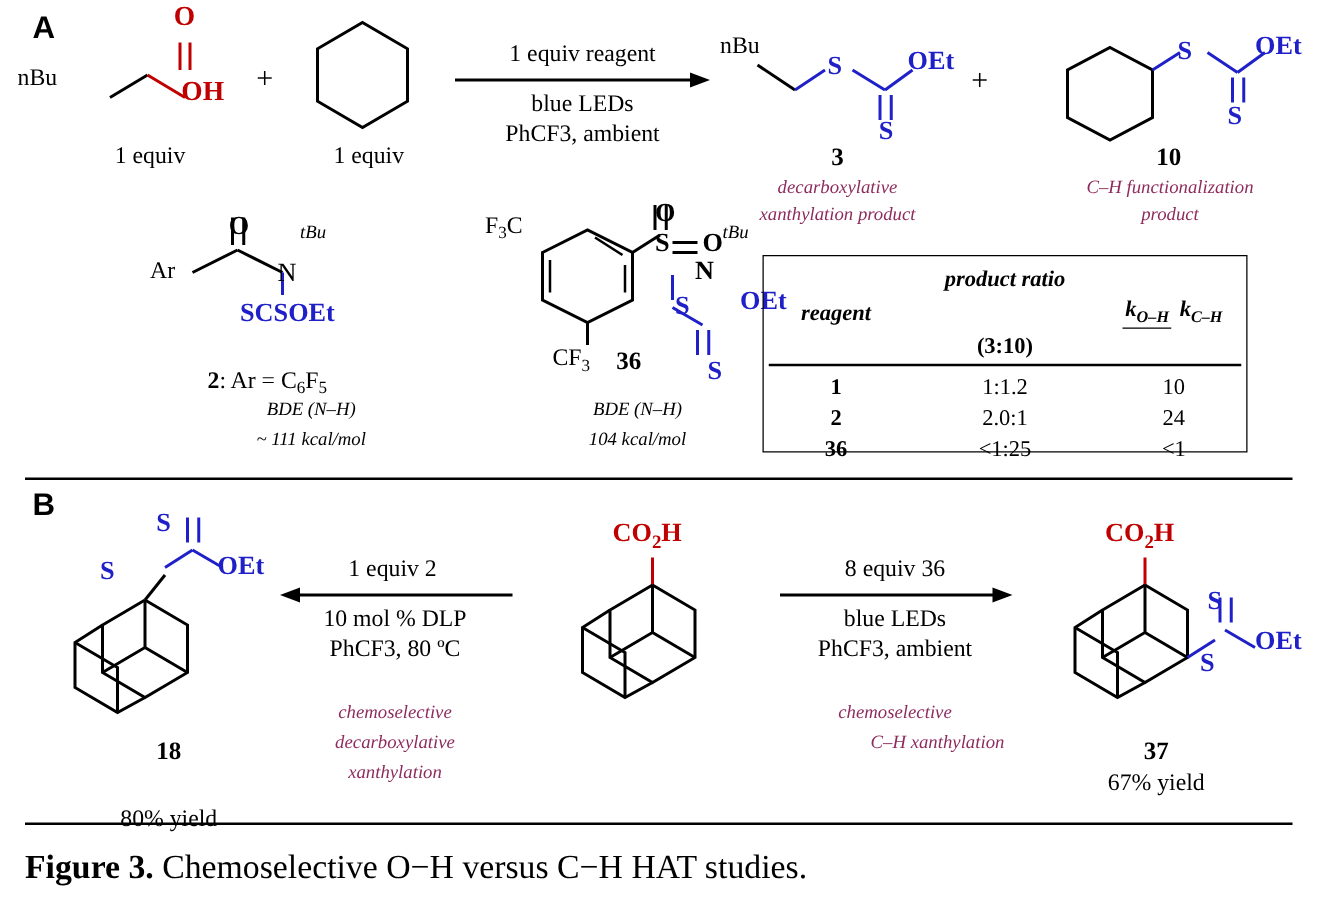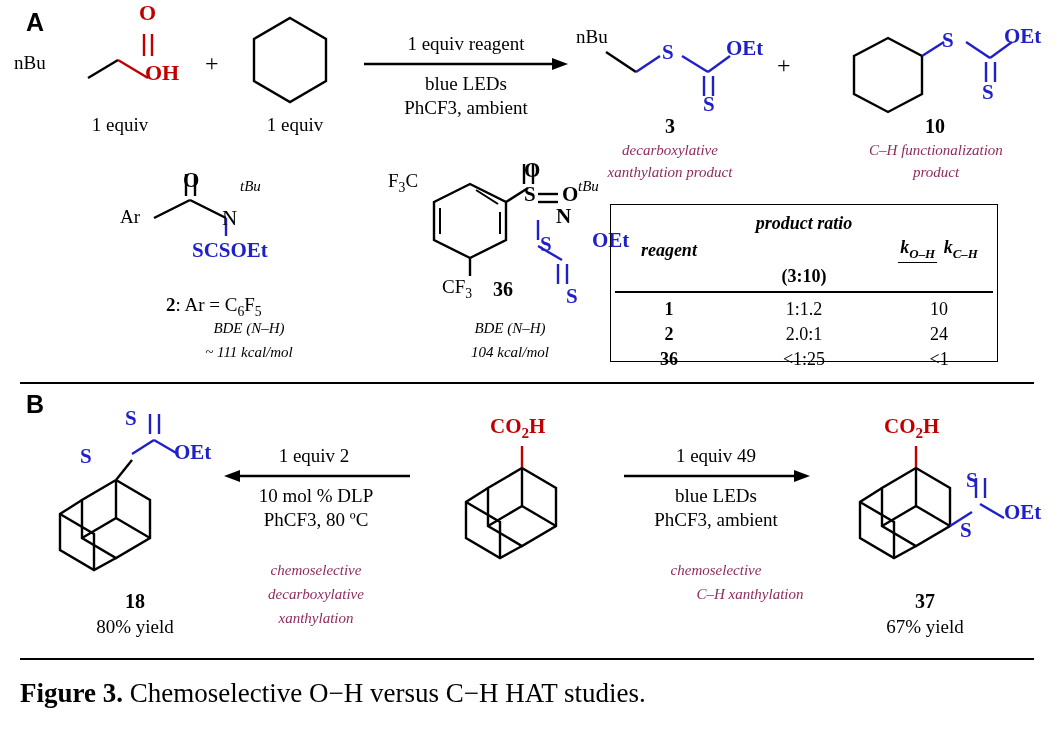--- a/index.html
+++ b/index.html
@@ -190,21 +190,21 @@
     <polyline points="70,76 36,96 36,134 70,154 104,134 104,96 70,76" fill="none" stroke="#000" stroke-width="2.4"></polyline>
     <polyline points="70,76 70,114 36,134" fill="none" stroke="#000" stroke-width="2.4"></polyline>
     <polyline points="70,114 104,134" fill="none" stroke="#000" stroke-width="2.4"></polyline>
     <polyline points="36,96 14,110 14,146 48,166 70,154" fill="none" stroke="#000" stroke-width="2.4"></polyline>
     <polyline points="48,166 48,130 14,110" fill="none" stroke="#000" stroke-width="2.4"></polyline>
   </svg>
   <div class="abs lbl blue bold" style="left:125px;top:406px;font-size:21px;">S</div>
   <div class="abs lbl blue bold" style="left:80px;top:444px;font-size:21px;">S</div>
   <div class="abs lbl blue bold" style="left:174px;top:440px;font-size:21px;">OEt</div>
   <div class="abs num" style="left:80px;top:590px;width:110px;text-align:center;">18</div>
-  <div class="abs lbl" style="left:70px;top:616px;width:130px;text-align:center;">80% yield</div>
+  <div class="abs lbl" style="left:70px;top:645px;width:130px;text-align:center;">80% yield</div>
 
   <div class="abs cond" style="left:226px;top:444px;width:176px;"><span>1 equiv 2</span></div>
   <svg class="abs" style="left:224px;top:468px;" width="186" height="16">
     <line x1="14" y1="8" x2="186" y2="8" stroke="#000" stroke-width="2.4"></line>
     <polygon points="0,8 16,2 16,14" fill="#000"></polygon>
   </svg>
   <div class="abs cond" style="left:226px;top:484px;width:180px;">10 mol % DLP</div>
   <div class="abs cond" style="left:226px;top:508px;width:180px;">PhCF3, 80 ºC</div>
   <div class="abs lbl-i purple" style="left:226px;top:562px;width:180px;text-align:center;">chemoselective</div>
   <div class="abs lbl-i purple" style="left:226px;top:586px;width:180px;text-align:center;">decarboxylative</div>
@@ -213,21 +213,21 @@
   <svg class="abs" style="left:452px;top:432px;" width="160" height="150">
     <line x1="70" y1="36" x2="70" y2="14" stroke="#c00000" stroke-width="2.4"></line>
     <polyline points="70,36 36,56 36,94 70,114 104,94 104,56 70,36" fill="none" stroke="#000" stroke-width="2.4"></polyline>
     <polyline points="70,36 70,74 36,94" fill="none" stroke="#000" stroke-width="2.4"></polyline>
     <polyline points="70,74 104,94" fill="none" stroke="#000" stroke-width="2.4"></polyline>
     <polyline points="36,56 14,70 14,106 48,126 70,114" fill="none" stroke="#000" stroke-width="2.4"></polyline>
     <polyline points="48,126 48,90 14,70" fill="none" stroke="#000" stroke-width="2.4"></polyline>
   </svg>
   <div class="abs lbl red bold" style="left:490px;top:414px;font-size:21px;">CO<sub>2</sub>H</div>
 
-  <div class="abs cond" style="left:626px;top:444px;width:180px;"><span>1 equiv 49</span></div>
+  <div class="abs cond" style="left:626px;top:444px;width:180px;"><span>8 equiv 36</span></div>
   <svg class="abs" style="left:624px;top:468px;" width="186" height="16">
     <line x1="0" y1="8" x2="172" y2="8" stroke="#000" stroke-width="2.4"></line>
     <polygon points="186,8 170,2 170,14" fill="#000"></polygon>
   </svg>
   <div class="abs cond" style="left:626px;top:484px;width:180px;">blue LEDs</div>
   <div class="abs cond" style="left:626px;top:508px;width:180px;">PhCF3, ambient</div>
   <div class="abs lbl-i purple" style="left:626px;top:562px;width:180px;text-align:center;">chemoselective</div>
   <div class="abs lbl-i purple" style="left:660px;top:586px;width:180px;text-align:center;">C–H xanthylation</div>
 
   <svg class="abs" style="left:846px;top:432px;" width="190" height="160">

